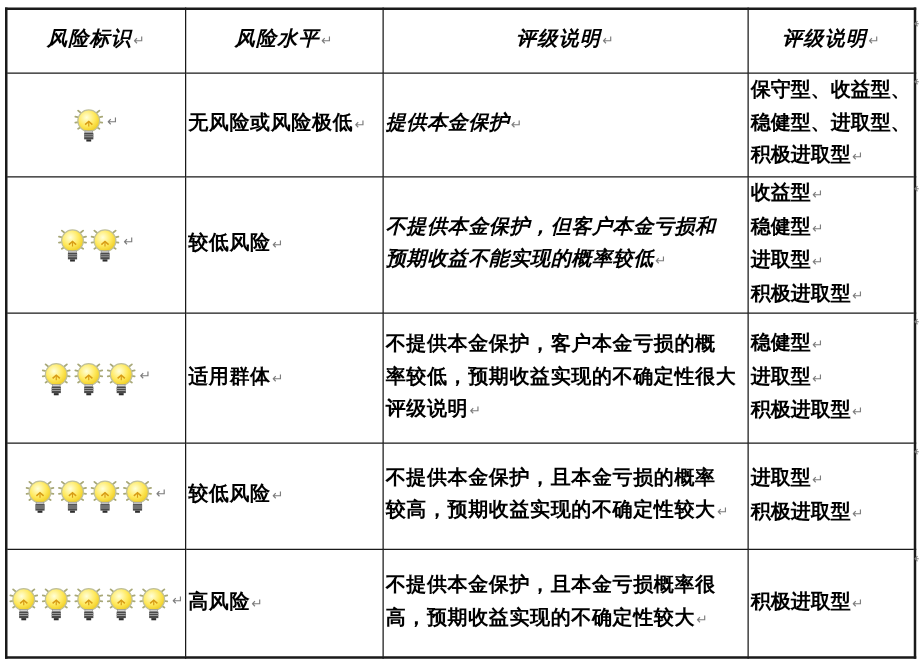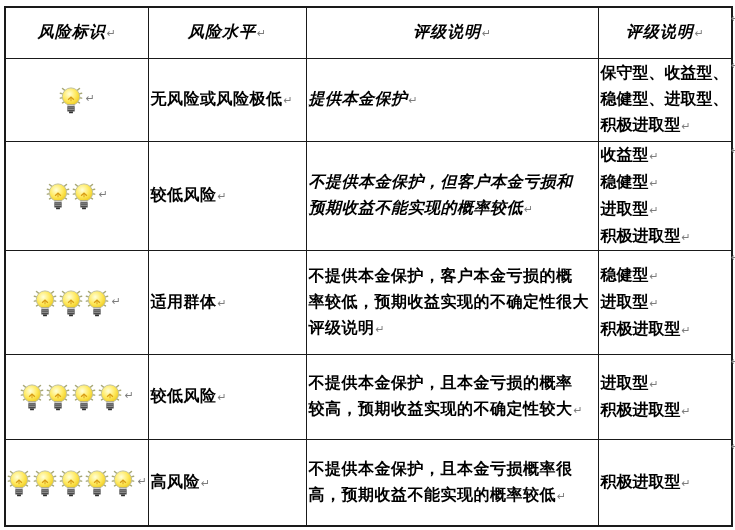--- a/index.html
+++ b/index.html
@@ -220,21 +220,21 @@
             </svg>
             <svg class="bulb" width="24" height="29" viewBox="0 0 24 30">
               <use href="#bulb-sym"></use>
             </svg>
             <span class="mark bulb-mark">↵</span>
           </div>
         </td>
     <td class="level-cell"><span>高风险</span><span class="mark">↵</span></td>
     <td class="desc-cell cell-left">
           <div class="line"><span>不提供本金保护，且本金亏损概率很</span></div>
-          <div class="line"><span>高，预期收益不能实现的概率较低</span><span class="mark">↵</span></div>
+          <div class="line"><span>高，预期收益实现的不确定性较大</span><span class="mark">↵</span></div>
         </td>
     <td class="groups-cell">
           <div class="line"><span>积极进取型</span><span class="mark">↵</span></div>
         </td>
   </tr>
 </tbody>
   </table>
 
 <span class="outside-mark om-head">↵</span>
 <span class="outside-mark om-r1">↵</span>

